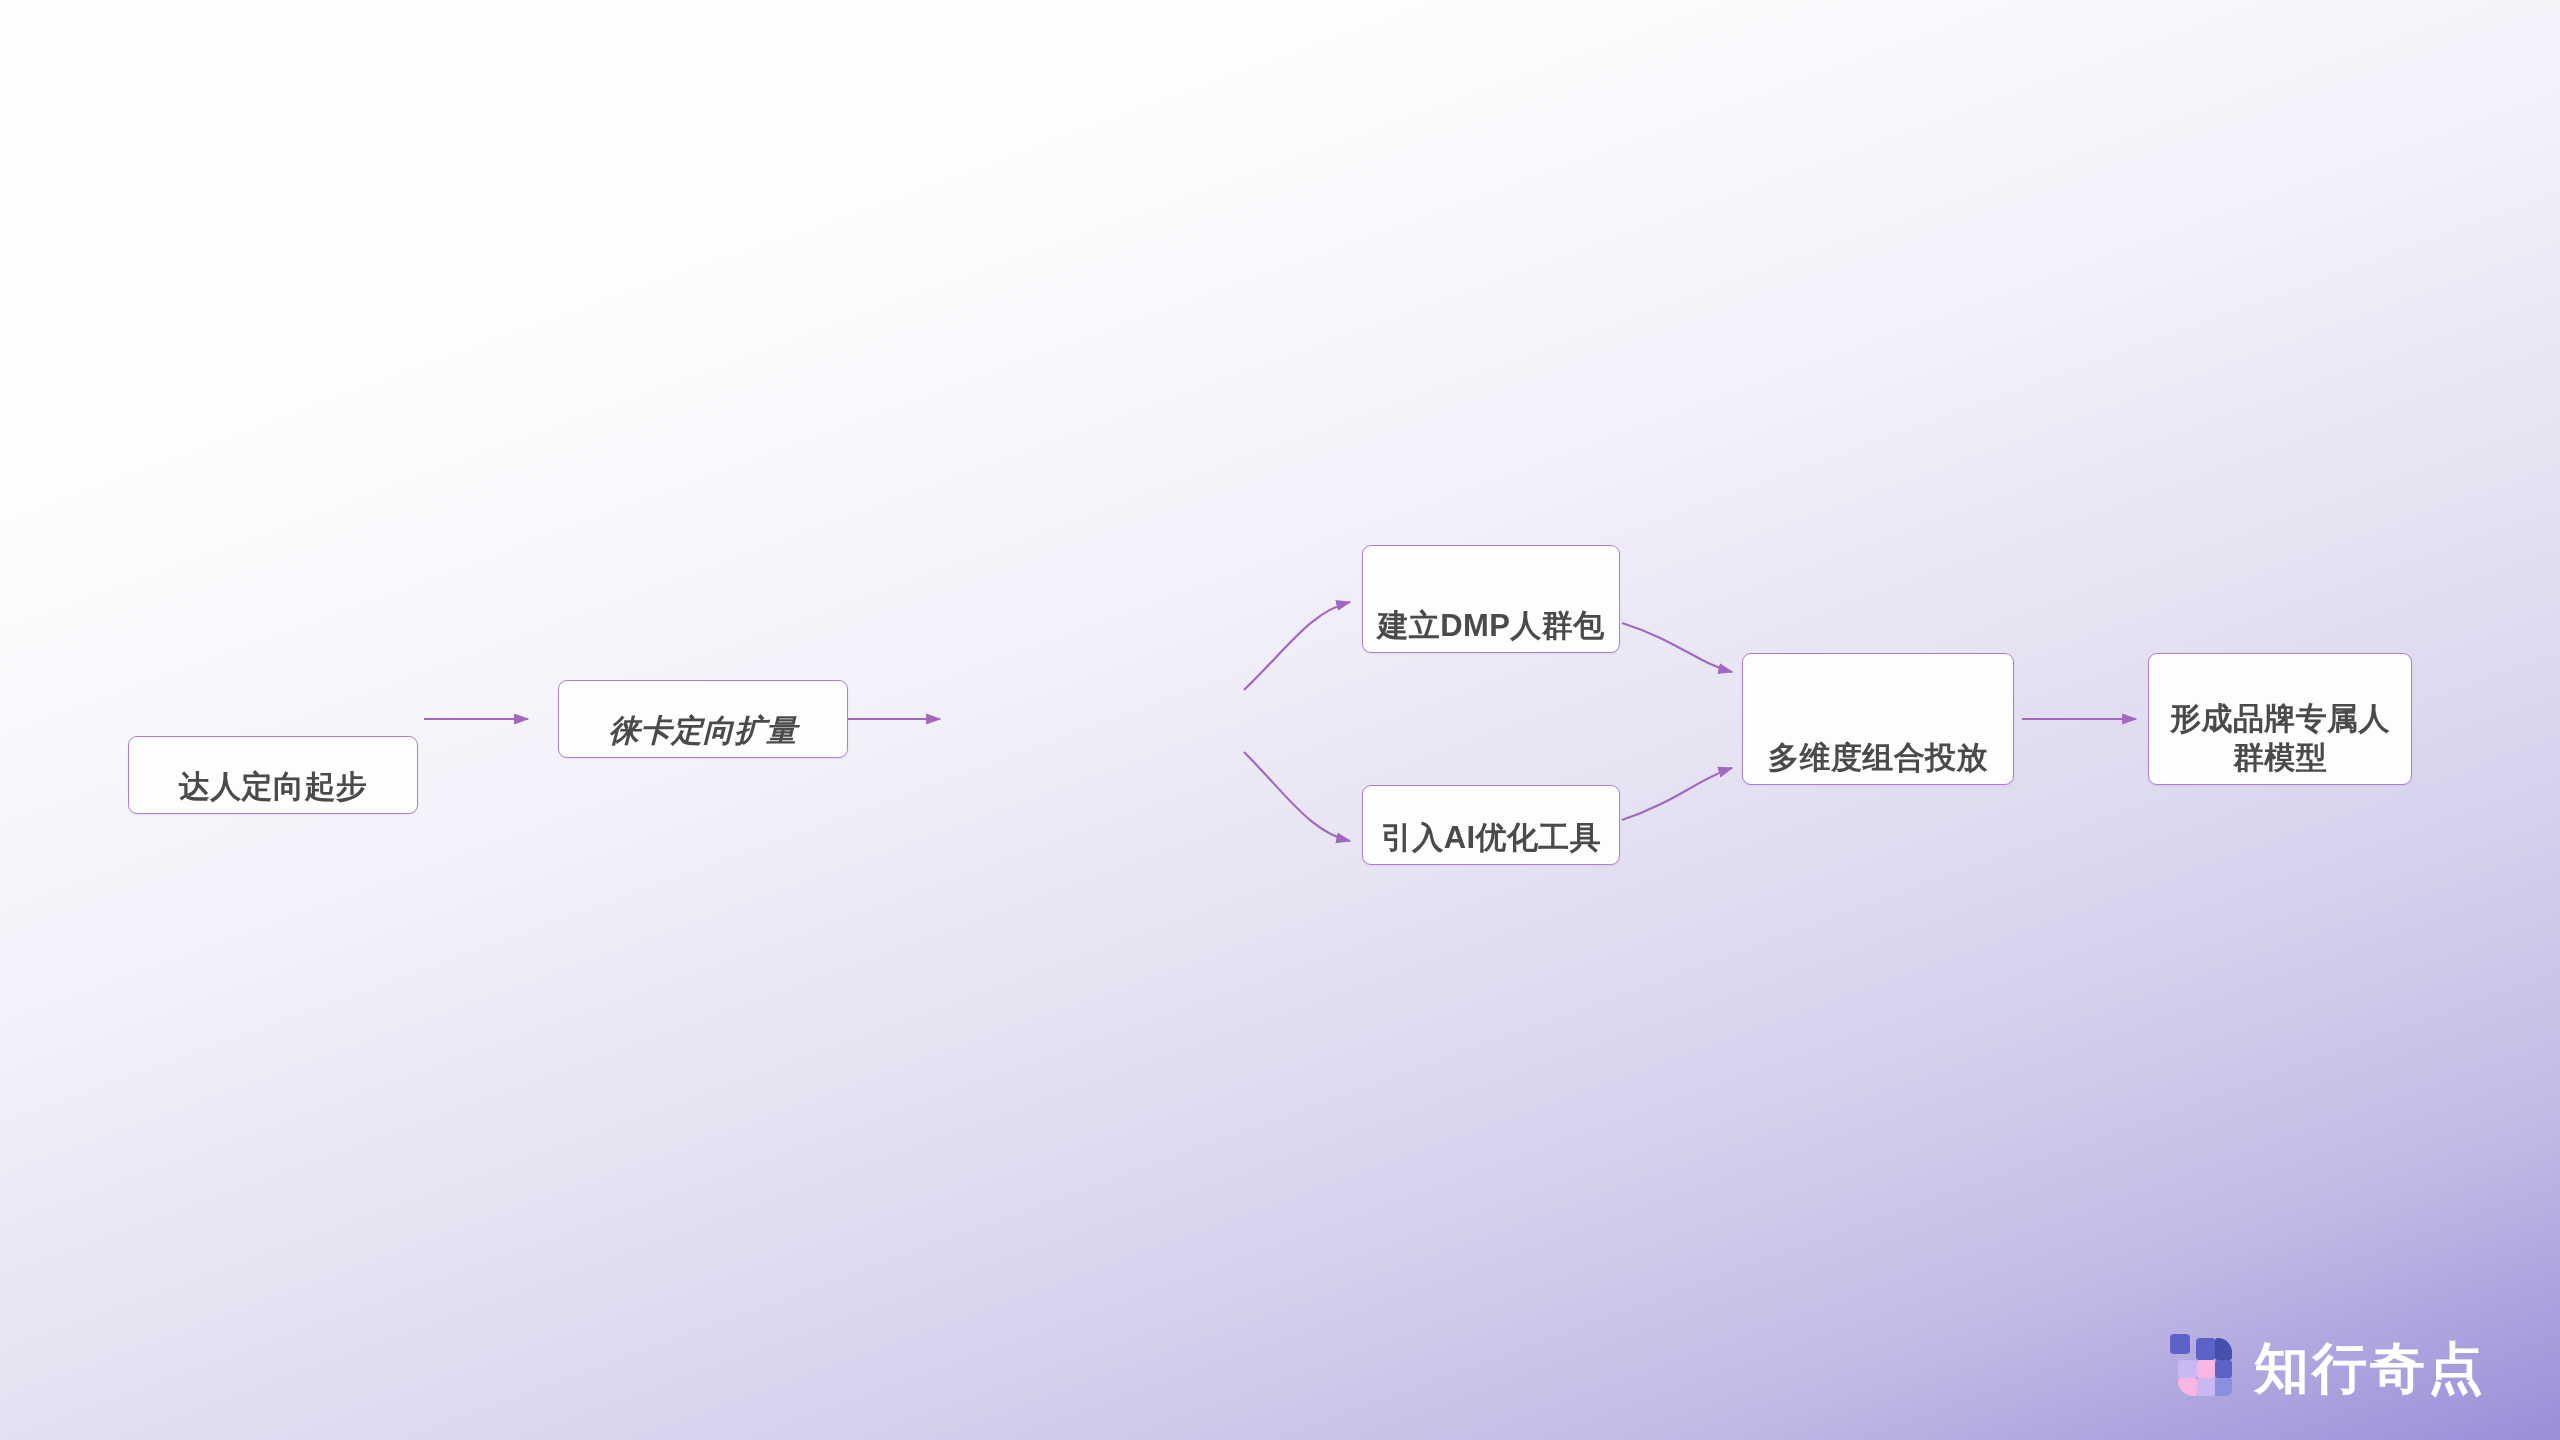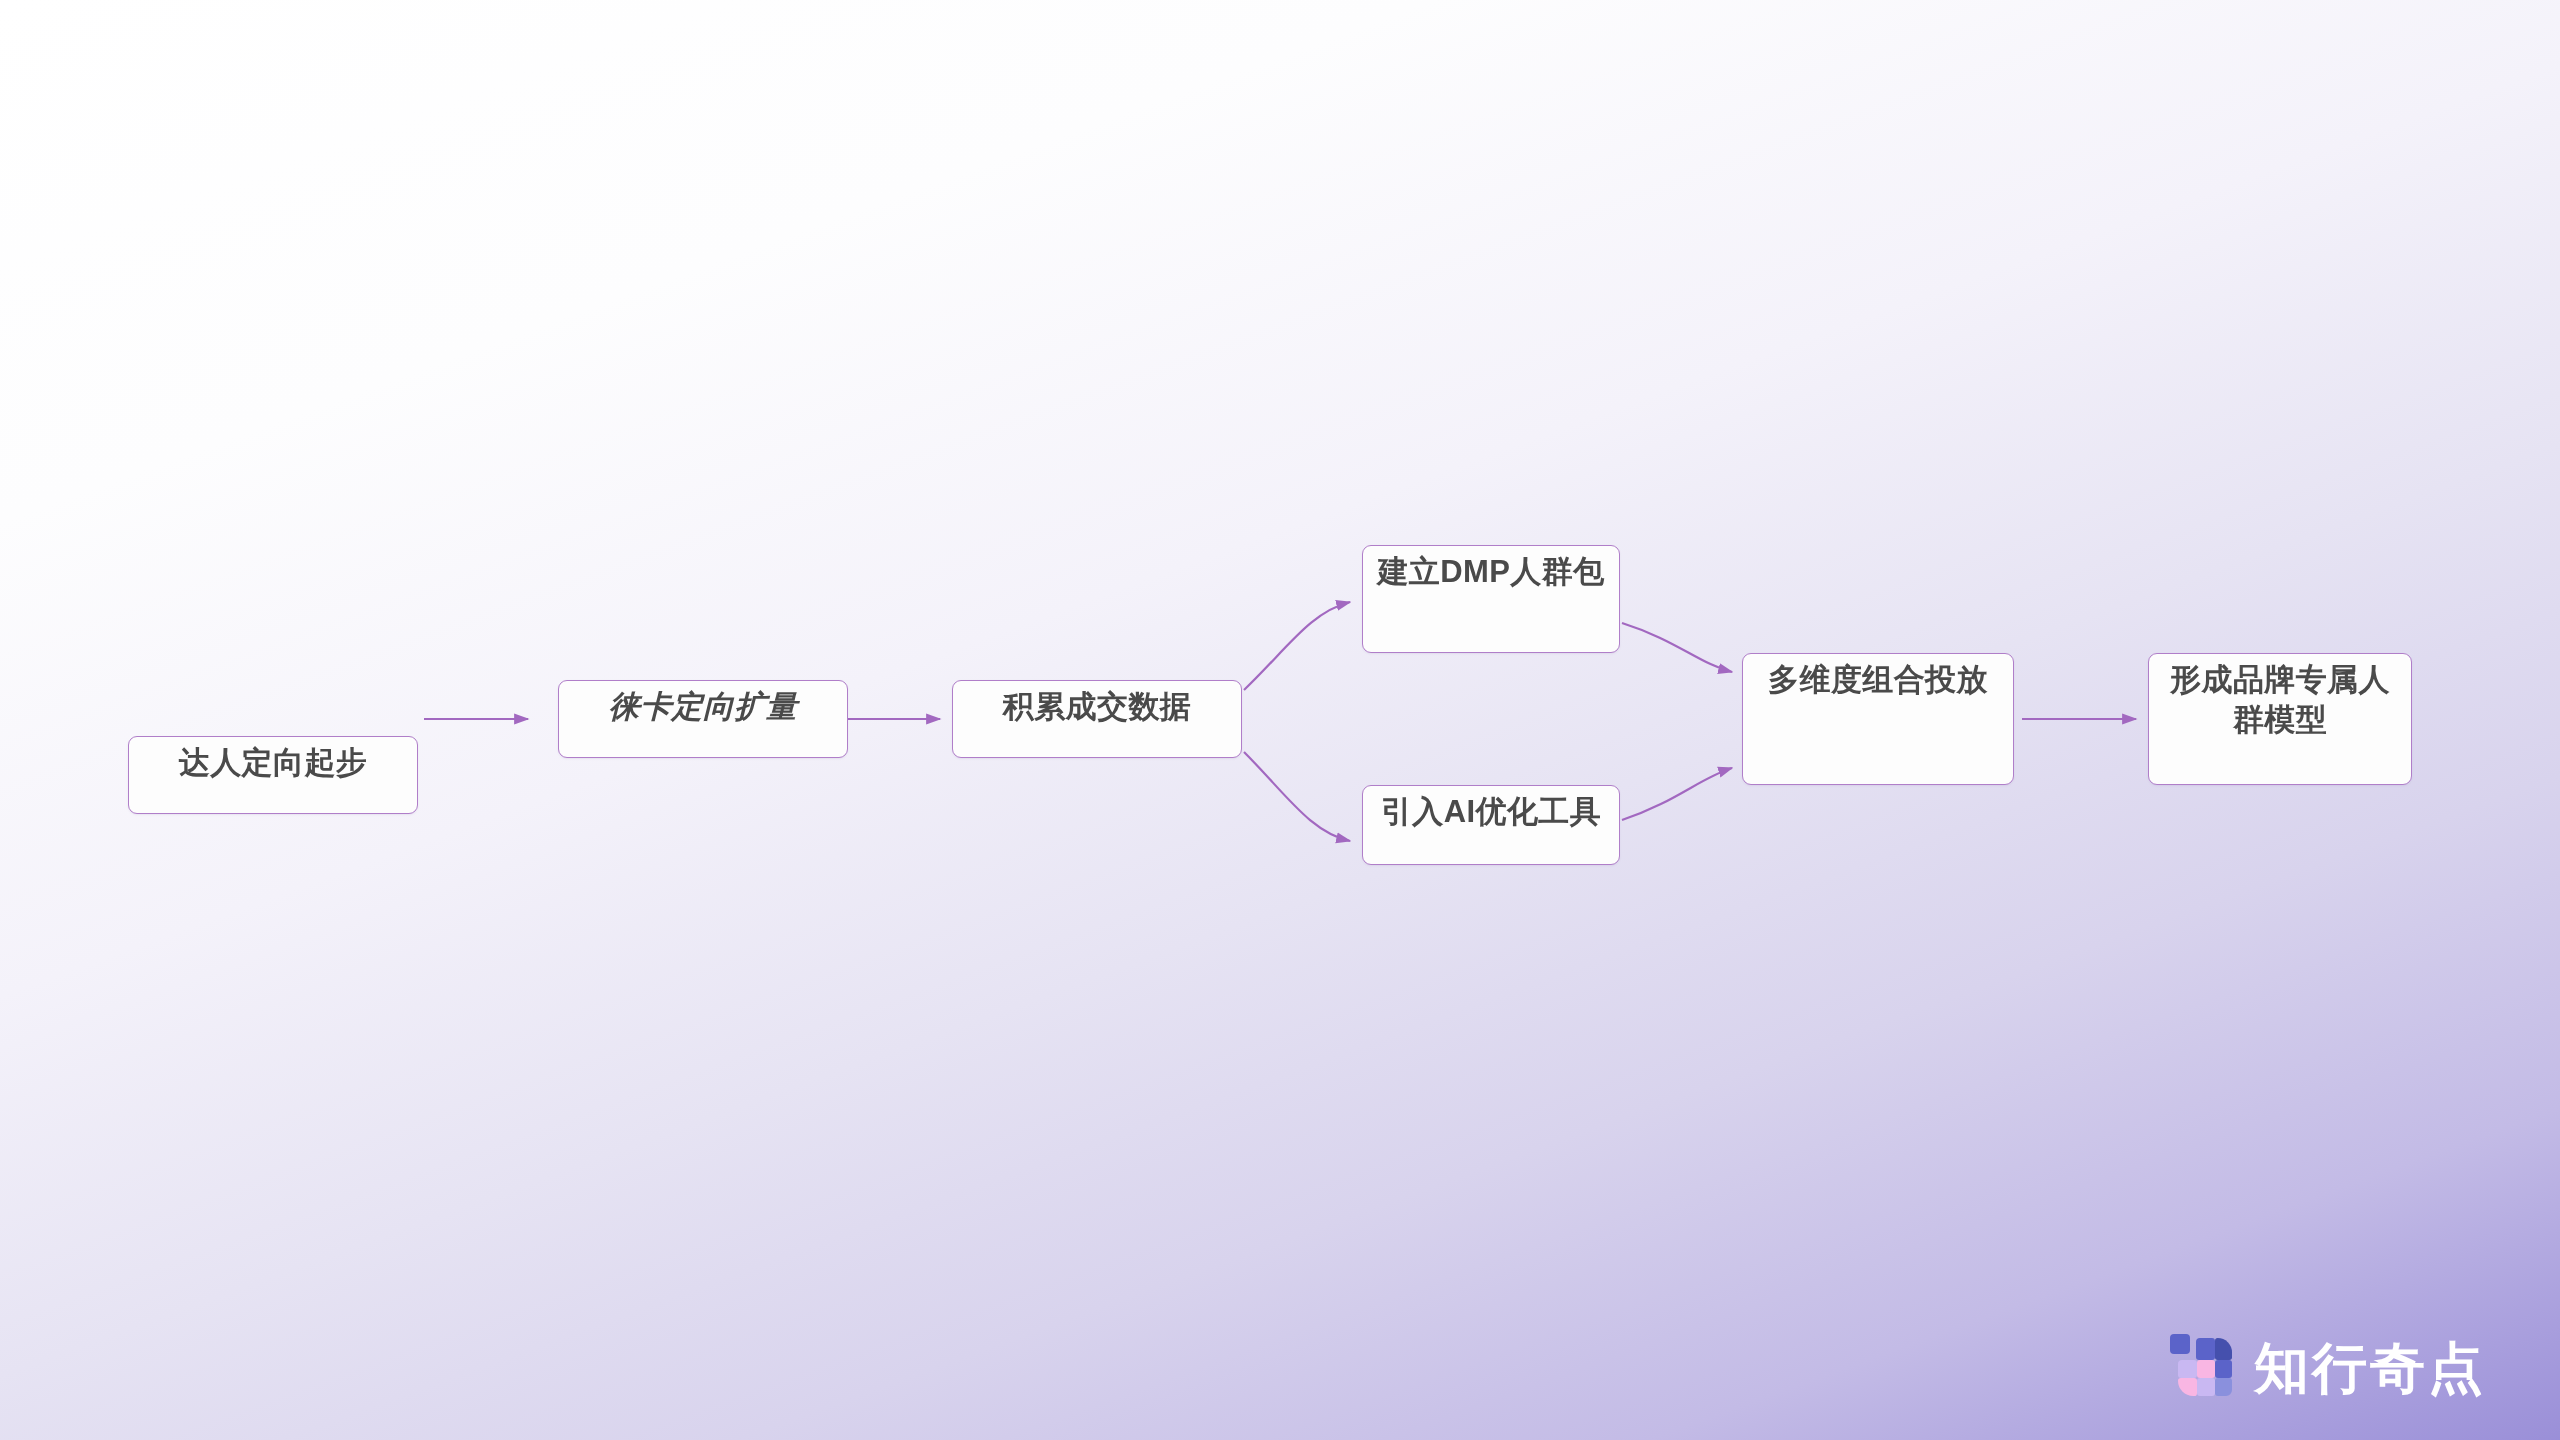--- a/index.html
+++ b/index.html
@@ -39,21 +39,21 @@
   }
 
   
   .node {
     position: absolute;
     box-sizing: border-box;
     background: #fdfdfd;
     border: 1.6px solid #b07ec9;
     border-radius: 9px;
     display: flex;
-    align-items: flex-start;
+    align-items: flex-end;
     justify-content: center;
     text-align: center;
     color: #4a4a4a;
     font-weight: bold;
     font-size: 31px;
     line-height: 1.28;
     letter-spacing: 0.4px;
     padding: 6px 10px;
     box-shadow: 0 1px 2px rgba(120, 90, 160, 0.10);
   }
@@ -115,23 +115,20 @@
 
     <line x1="2022" y1="719" x2="2136" y2="719" stroke="#a268c0" stroke-width="2.2" marker-end="url(#arrow)"></line>
   </svg>
 
   <div class="node" style="left: 128px; top: 700px; width: 290px; height: 78px; margin-top: 36px;">
     <span>达人定向起步</span>
   </div>
   <div class="node" style="left: 558px; top: 680px; width: 290px; height: 78px; font-style: italic;">
     <span>徕卡定向扩量</span>
   </div>
-  <div class="node" style="left: 952px; top: 680px; width: 290px; height: 78px;">
-    <span>积累成交数据</span>
-  </div>
   <div class="node" style="left: 1362px; top: 545px; width: 258px; height: 108px;">
     <span>建立DMP人群包</span>
   </div>
   <div class="node" style="left: 1362px; top: 785px; width: 258px; height: 80px;">
     <span>引入AI优化工具</span>
   </div>
   <div class="node" style="left: 1742px; top: 653px; width: 272px; height: 132px; padding-left: 10px;">
     <span>多维度组合投放</span>
   </div>
   <div class="node" style="left: 2148px; top: 653px; width: 264px; height: 132px;">

